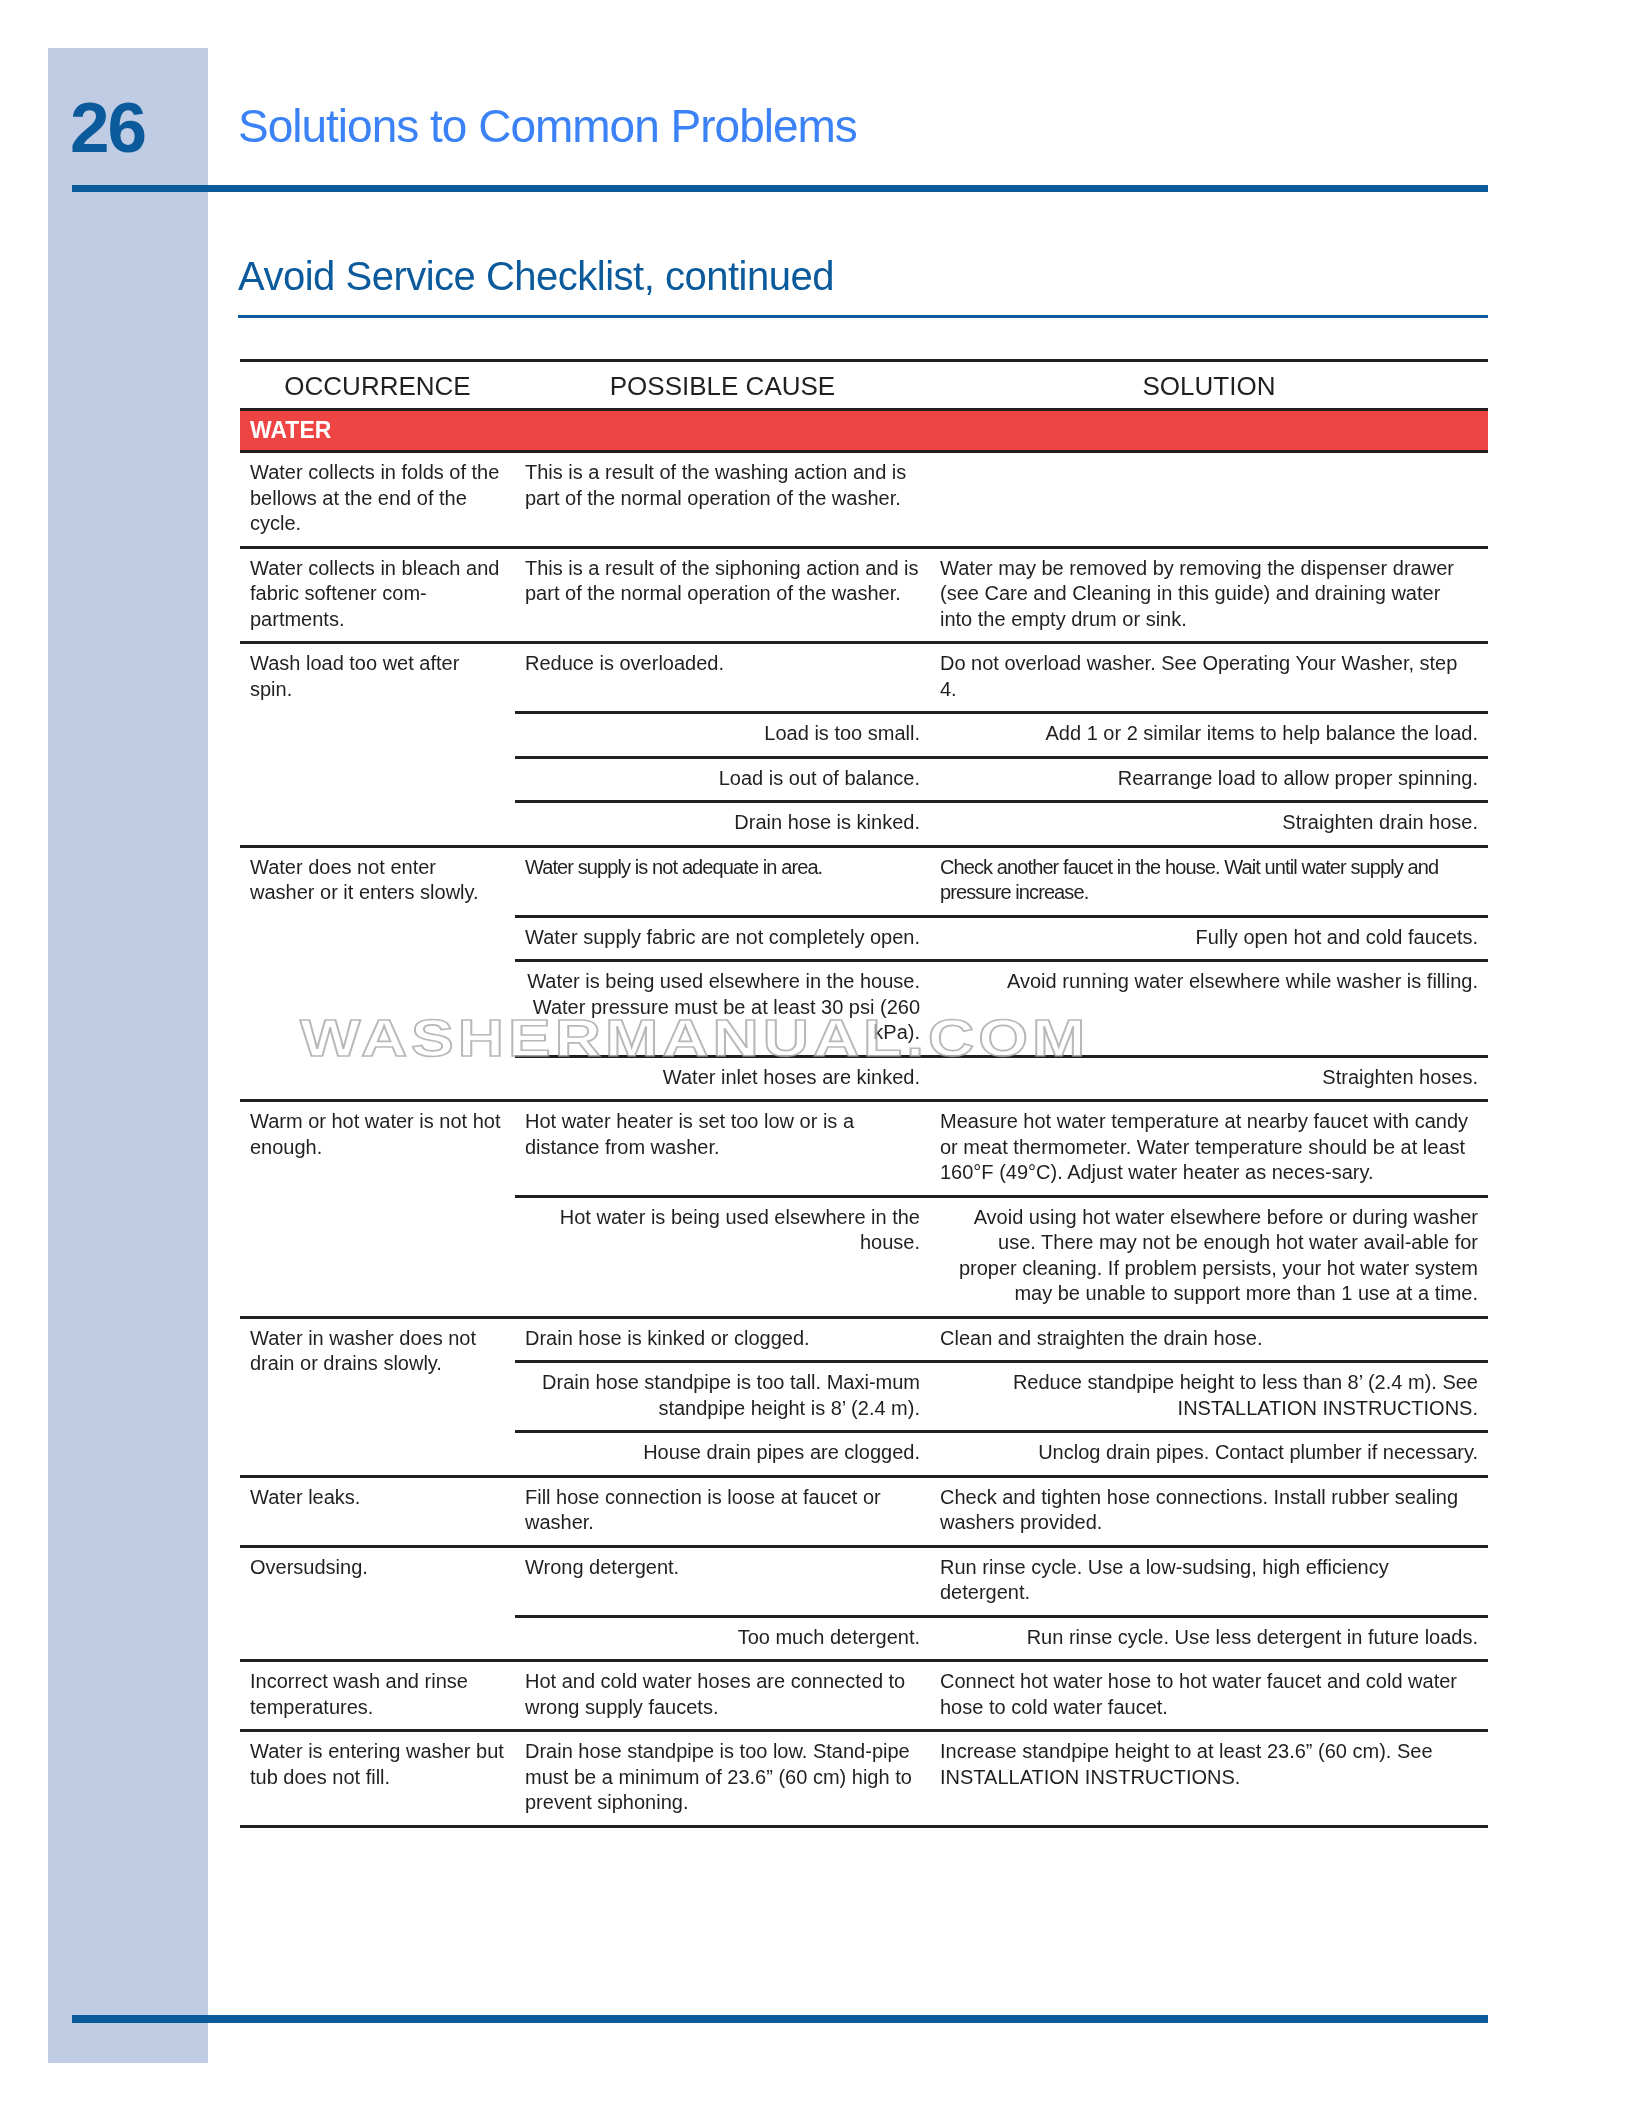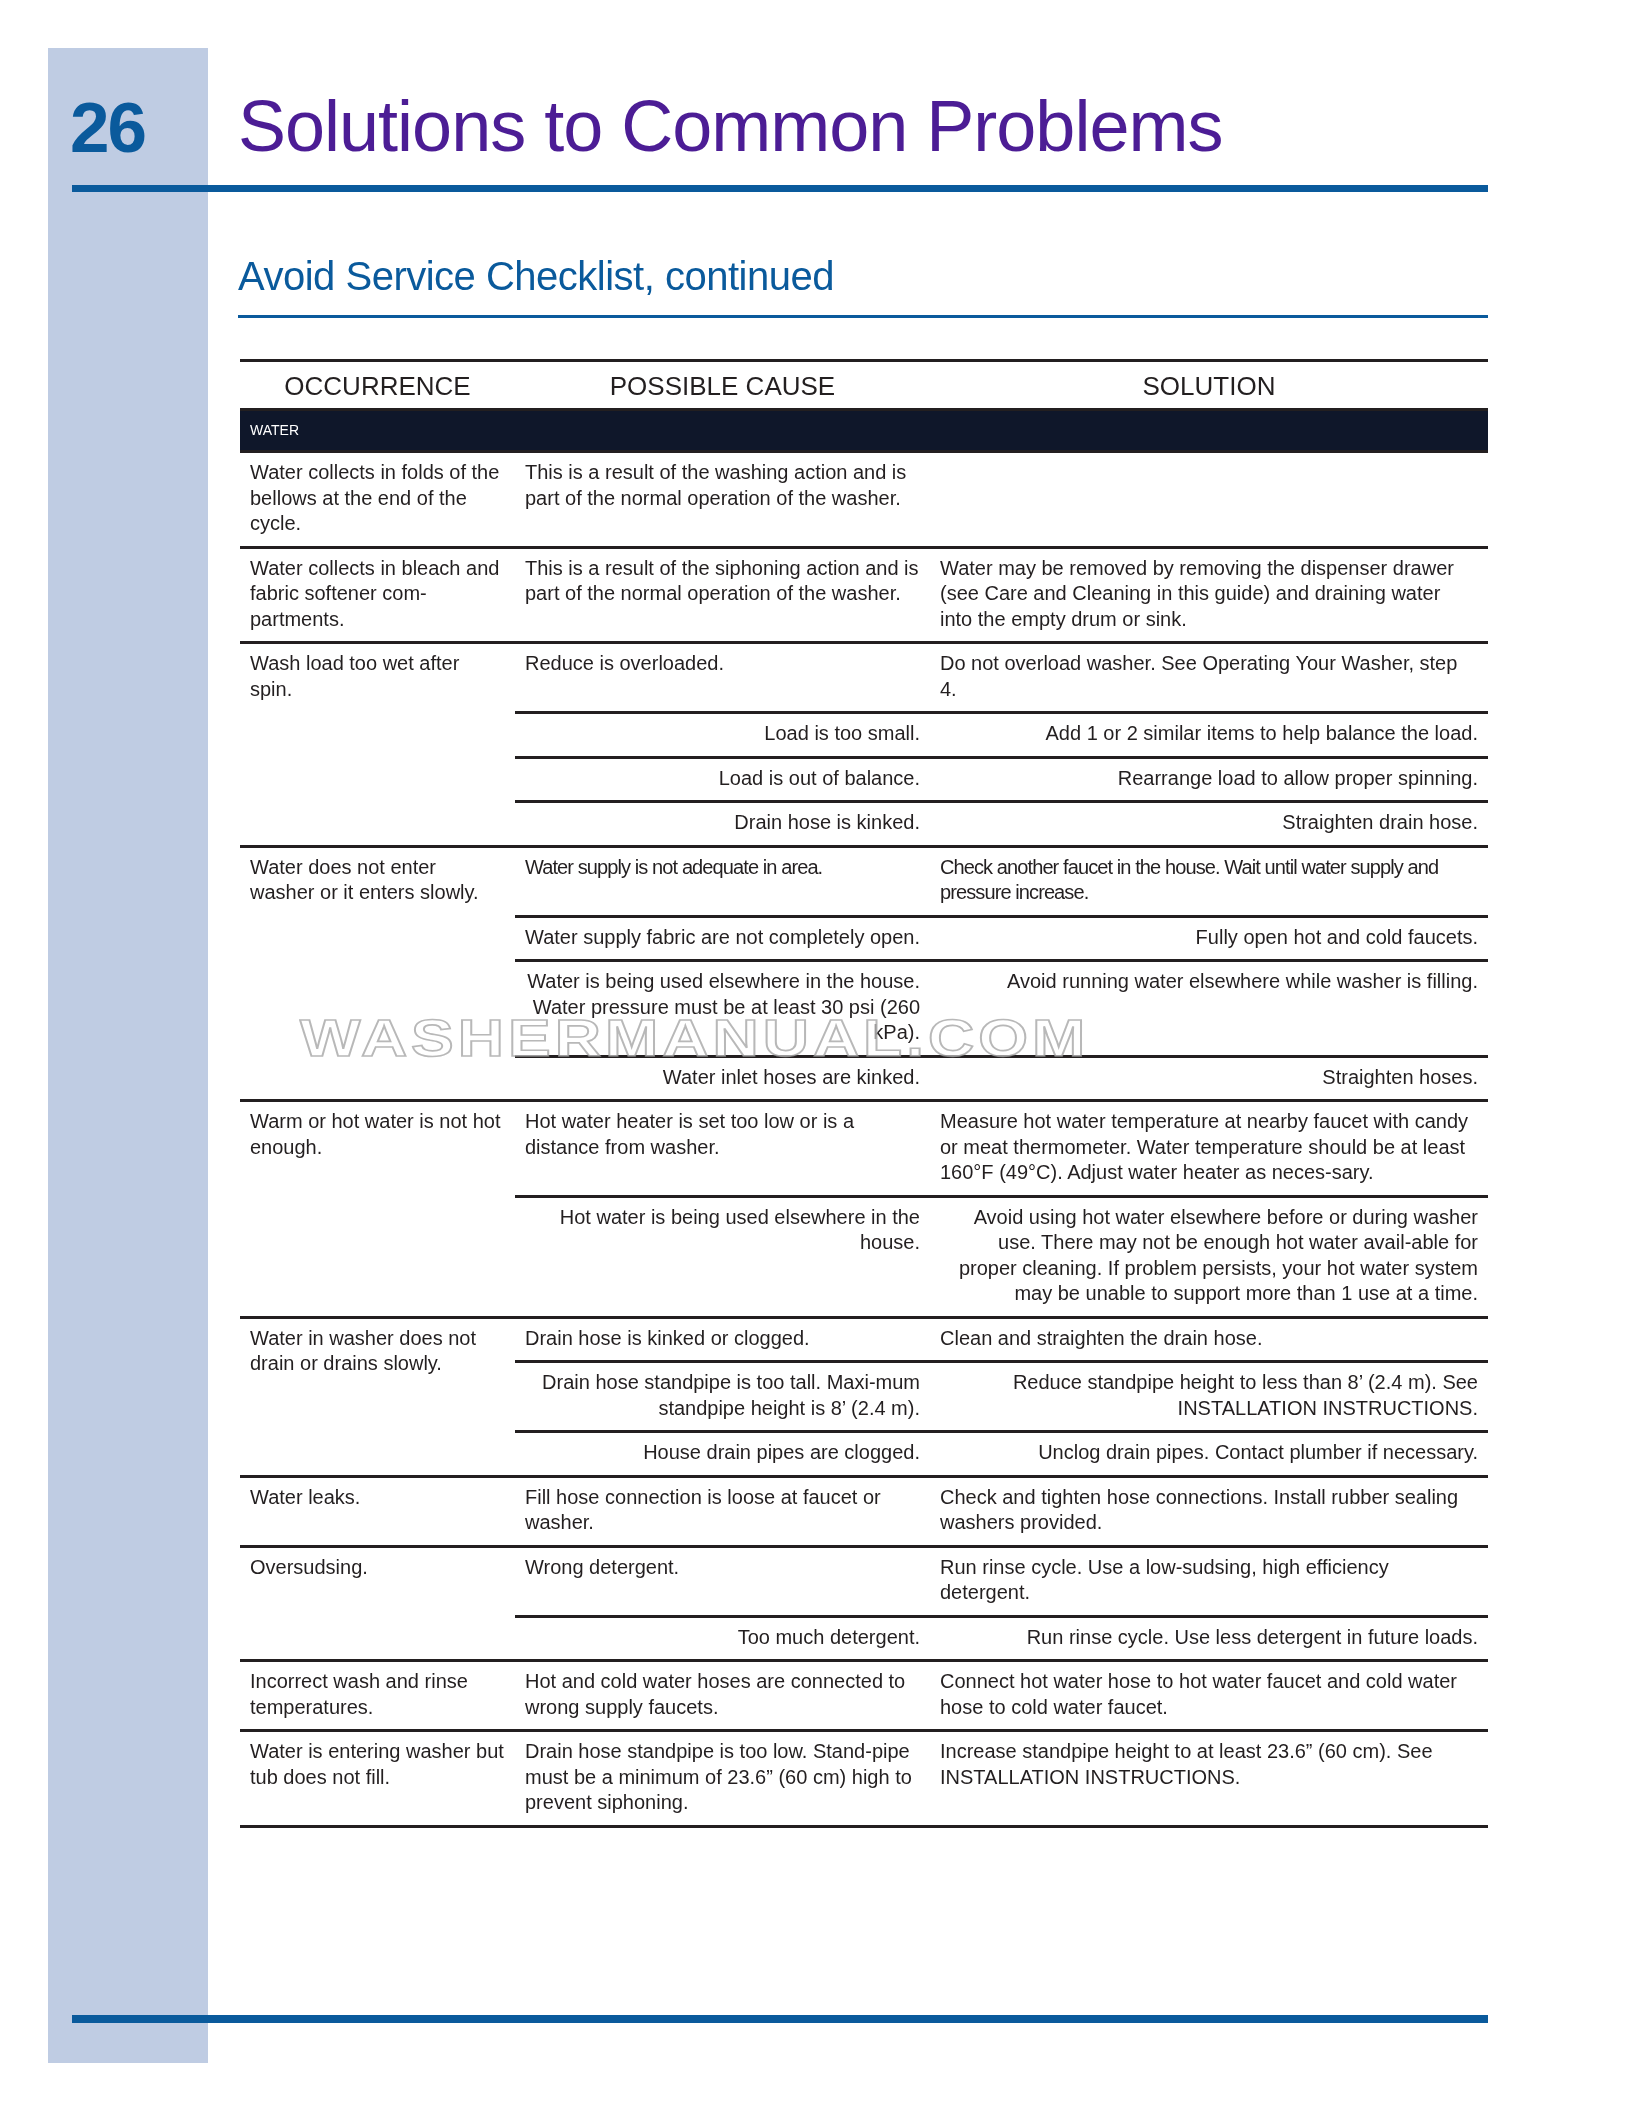--- a/index.html
+++ b/index.html
@@ -1,37 +1,37 @@
 <!DOCTYPE html>
 <html><head>
 <meta charset="utf-8">
 <style>
   html, body { margin: 0; padding: 0; background: #ffffff; }
   body { width: 1632px; height: 2112px; position: relative; overflow: hidden;
          font-family: "Liberation Sans", "DejaVu Sans", sans-serif; color: #231f20; }
   .sidebar { position: absolute; left: 48px; top: 48px; width: 160px; height: 2015px; background: #bfcce3; }
   .page-num { position: absolute; left: 70px; top: 88px; font-size: 71px; font-weight: bold; color: #0a5a9c;
               letter-spacing: -2px; line-height: 80px; }
-  .page-title { position: absolute; left: 238px; top: 86px; font-size: 72px; color: #4c1d95; line-height: 80px;
+  .page-title { position: absolute; left: 238px; top: 86px; font-size: 46px; color: #3b82f6; line-height: 80px;
                 letter-spacing: -1px; }
   .rule-top { position: absolute; left: 72px; top: 185px; width: 1416px; height: 7px; background: #0a5a9c; }
   .section-heading { position: absolute; left: 238px; top: 254px; font-size: 40px; font-weight: normal; color: #0a5a9c;
                      line-height: 44px; letter-spacing: -0.5px; }
   .rule-section { position: absolute; left: 238px; top: 315px; width: 1250px; height: 3px; background: #0a5a9c; }
   .rule-bottom { position: absolute; left: 72px; top: 2015px; width: 1416px; height: 8px; background: #0a5a9c; }
 
   table.checklist { position: absolute; left: 240px; top: 359px; width: 1248px; border-collapse: collapse;
                     font-size: 20px; line-height: 25.5px; table-layout: fixed; }
   table.checklist col.c1 { width: 275px; }
   table.checklist col.c2 { width: 415px; }
   table.checklist col.c3 { width: 558px; }
   table.checklist th { text-align: center; font-weight: normal; font-size: 26px; padding: 10px 10px 8px 10px;
                        border-top: 3px solid #231f20; border-bottom: 3px solid #231f20; line-height: 28px; }
   table.checklist td { vertical-align: top; padding: 7px 10px 9px 10px; }
-  tr.band td { background: #0f172a; color: #ffffff; font-weight: normal; font-size: 14px; padding: 6px 10px 7px 10px;
+  tr.band td { background: #ef4444; color: #ffffff; font-weight: bold; font-size: 23px; padding: 6px 10px 7px 10px;
                border-bottom: 3px solid #231f20; line-height: 26px; }
   tr.group-start td { border-top: 3px solid #231f20; }
   tr.sub td.cause, tr.sub td.solution { border-top: 3px solid #231f20; text-align: right; }
   tr.first td { border-top: none; }
   tr.last td { border-bottom: 3px solid #231f20; }
   .condensed { letter-spacing: -0.9px; margin-top: 32px; }
 
   .watermark { position: absolute; left: 300px; top: 1012px; font-size: 64px; font-weight: bold;
                letter-spacing: 4px; color: rgba(255,255,255,0.55);
                -webkit-text-stroke: 2px rgba(160,160,160,0.75); line-height: 64px; pointer-events: none;

